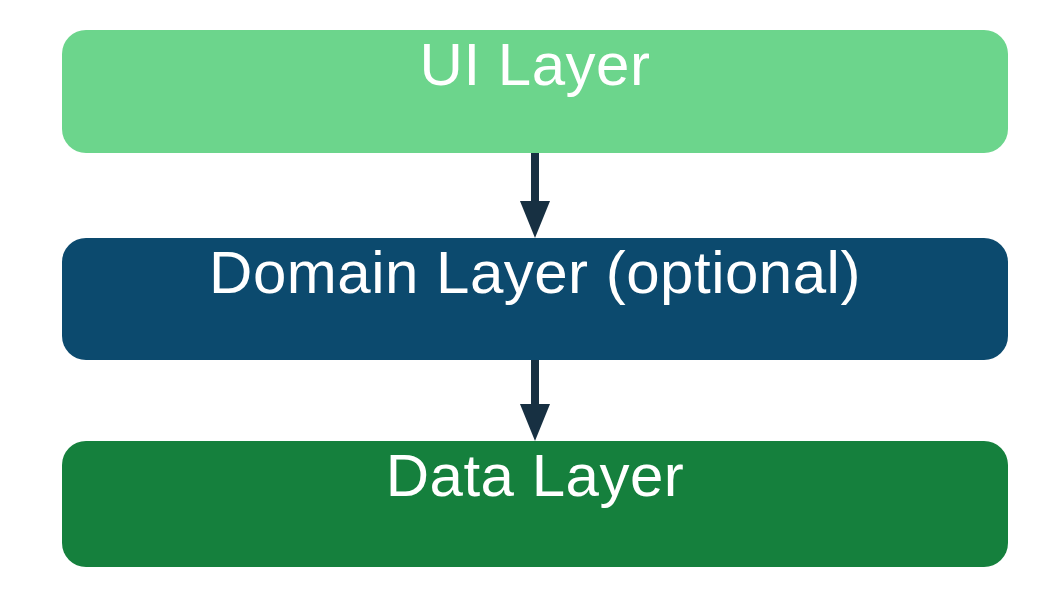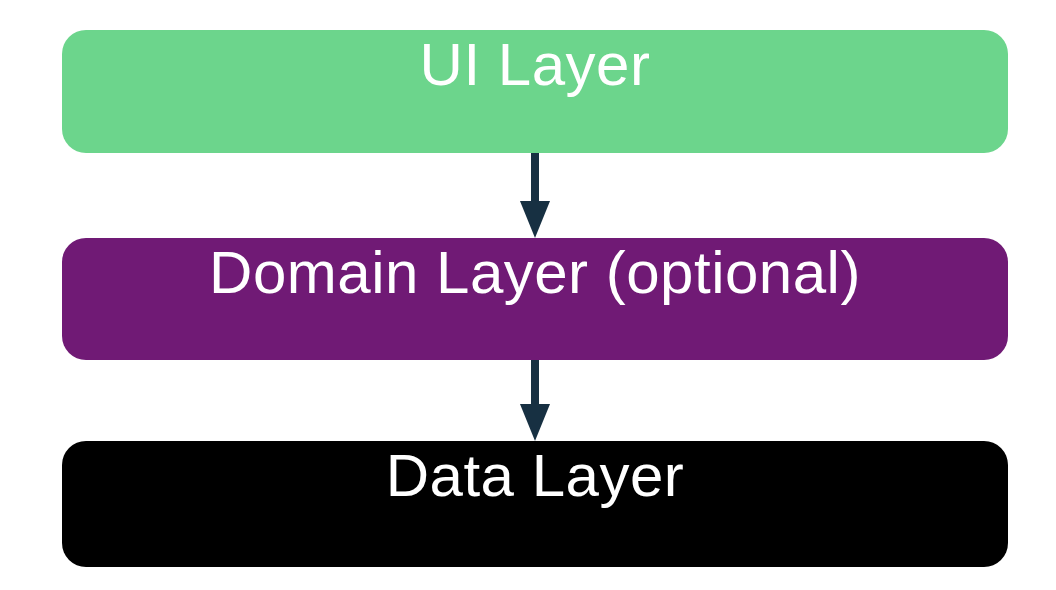--- a/index.html
+++ b/index.html
@@ -51,28 +51,28 @@
     <span>UI Layer</span>
   </div>
 
   <div class="arrow arrow-1">
     <svg viewBox="0 0 32 85" preserveAspectRatio="none" aria-hidden="true">
       <path d="M12 0 h8 v50 h-8 z"></path>
       <path d="M1 48 L31 48 L16 85 Z"></path>
     </svg>
   </div>
 
-  <div class="layer-box layer-domain" style="background: #701a75;">
+  <div class="layer-box layer-domain" style="background: #0c4a6e;">
     <span>Domain Layer (optional)</span>
   </div>
 
   <div class="arrow arrow-2">
     <svg viewBox="0 0 32 81" preserveAspectRatio="none" aria-hidden="true">
       <path d="M12 0 h8 v46 h-8 z"></path>
       <path d="M1 44 L31 44 L16 81 Z"></path>
     </svg>
   </div>
 
-  <div class="layer-box layer-data" style="background: #000000;">
+  <div class="layer-box layer-data" style="background: #15803d;">
     <span>Data Layer</span>
   </div>
 
 </div>
 
 </body></html>

